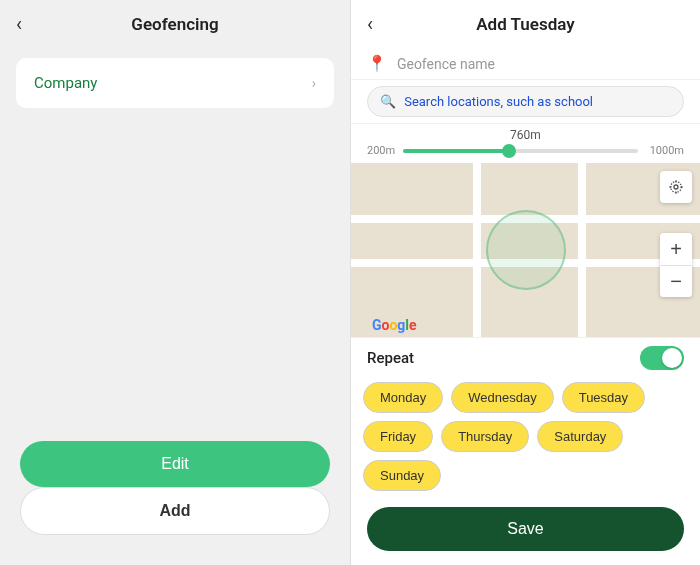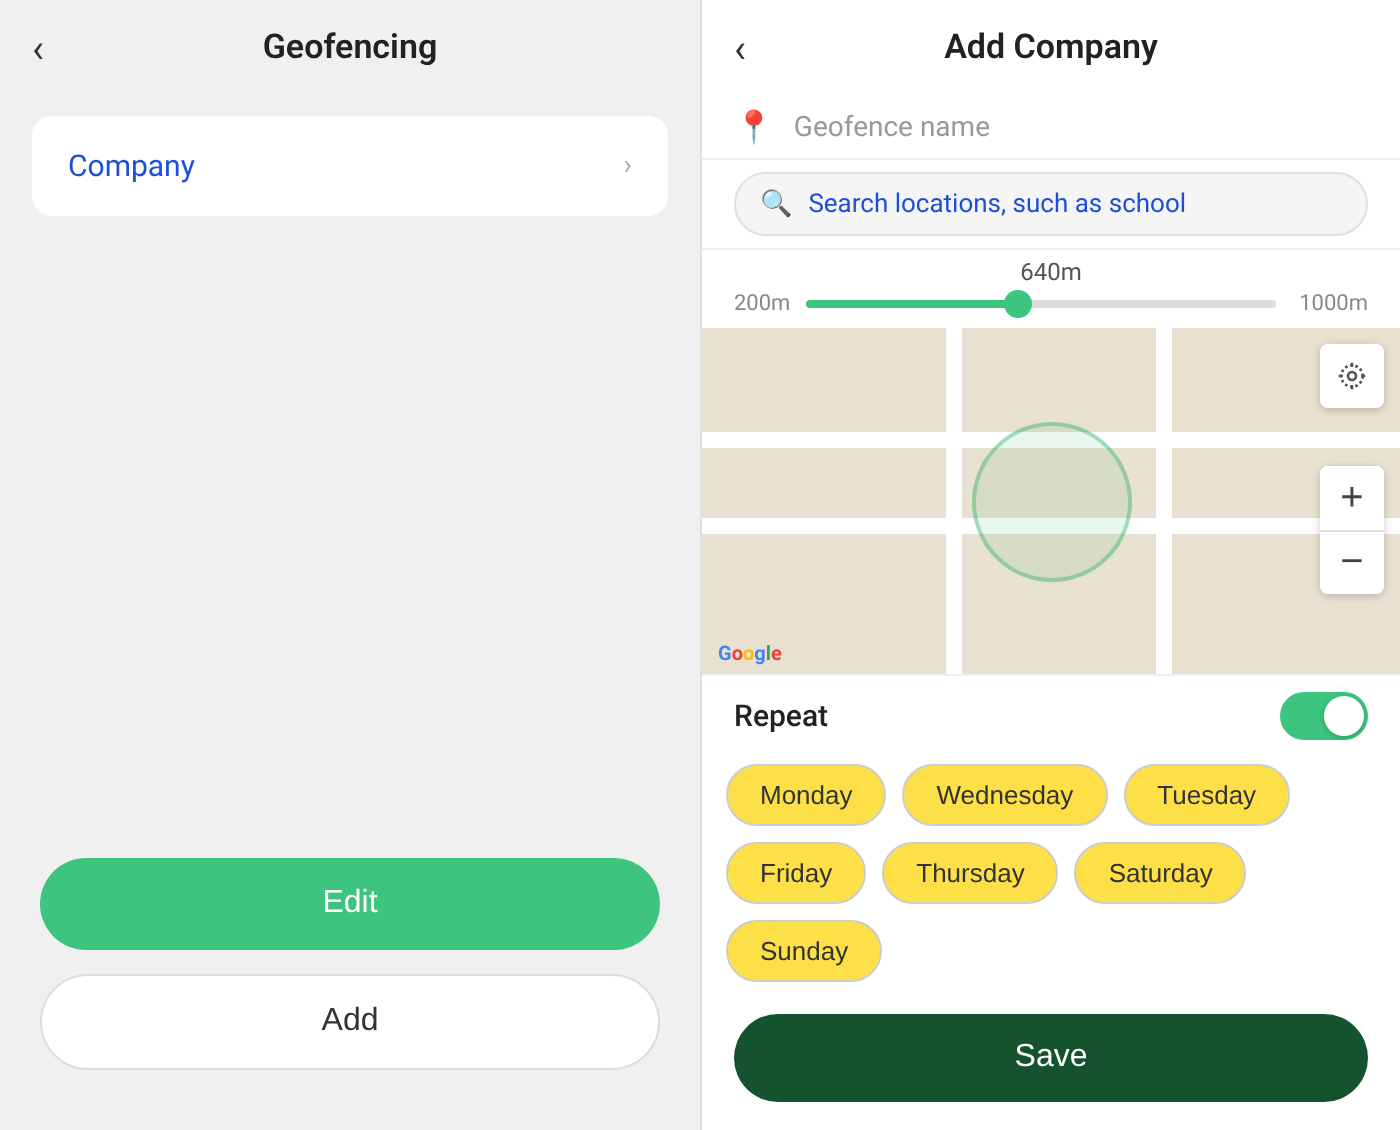--- a/index.html
+++ b/index.html
@@ -46,53 +46,52 @@
       background: #fff;
       border-radius: 10px;
       padding: 16px 18px;
       display: flex;
       align-items: center;
       justify-content: space-between;
       cursor: pointer;
     }
     .company-item .company-name {
       font-size: 15px;
-      color: #1d4ed8;
+      color: #15803d;
     }
     .company-item .chevron-right {
       color: #aaa;
       font-size: 14px;
     }
     .left-bottom-buttons {
       position: absolute;
       bottom: 30px;
       left: 0; right: 0;
       padding: 0 20px;
       display: flex;
       flex-direction: column;
-      gap: 12px;
     }
     .btn-edit {
       background: #3dc47e;
       border: none;
       border-radius: 30px;
       color: #fff;
       font-size: 16px;
       font-weight: 500;
       padding: 14px;
       cursor: pointer;
       width: 100%;
     }
     .btn-add {
       background: #fff;
       border: 1.5px solid #ddd;
       border-radius: 30px;
       color: #333;
       font-size: 16px;
-      font-weight: 400;
+      font-weight: 700;
       padding: 14px;
       cursor: pointer;
       width: 100%;
     }
 
     
     .right-panel {
       width: 350px;
       height: 565px;
       background: #fff;
@@ -291,22 +290,22 @@
       cursor: pointer;
       border: none;
       background: #fff;
     }
     .map-zoom-btn + .map-zoom-btn {
       border-top: 1px solid #e0e0e0;
     }
     .google-logo {
       position: absolute;
       bottom: 4px;
-      left: 8px;
-      font-size: 10px;
+      left: 21px;
+      font-size: 14px;
       font-weight: bold;
     }
     .google-logo span:nth-child(1) { color: #4285F4; }
     .google-logo span:nth-child(2) { color: #EA4335; }
     .google-logo span:nth-child(3) { color: #FBBC05; }
     .google-logo span:nth-child(4) { color: #4285F4; }
     .google-logo span:nth-child(5) { color: #34A853; }
     .google-logo span:nth-child(6) { color: #EA4335; }
 
     
@@ -396,37 +395,37 @@
 
   <div class="left-bottom-buttons">
     <button class="btn-edit">Edit</button>
     <button class="btn-add">Add</button>
   </div>
 </div>
 
 <div class="right-panel">
   <div class="right-header">
     <span class="back-arrow">‹</span>
-    <span class="title">Add Company</span>
+    <span class="title">Add Tuesday</span>
   </div>
 
   <div class="geofence-name-row">
     <span class="pin-icon">📍</span>
     <span class="name-text">Geofence name</span>
   </div>
 
   <div class="search-row">
     <div class="search-box">
       <span class="search-icon">🔍</span>
       <span class="search-placeholder">Search locations, such as school</span>
     </div>
   </div>
 
   <div class="slider-row">
-    <div class="slider-label-center">640m</div>
+    <div class="slider-label-center">760m</div>
     <div class="slider-container">
       <span class="slider-min-label">200m</span>
       <div class="slider-track">
         <div class="slider-fill"></div>
         <div class="slider-thumb"></div>
       </div>
       <span class="slider-max-label">1000m</span>
     </div>
   </div>
 

